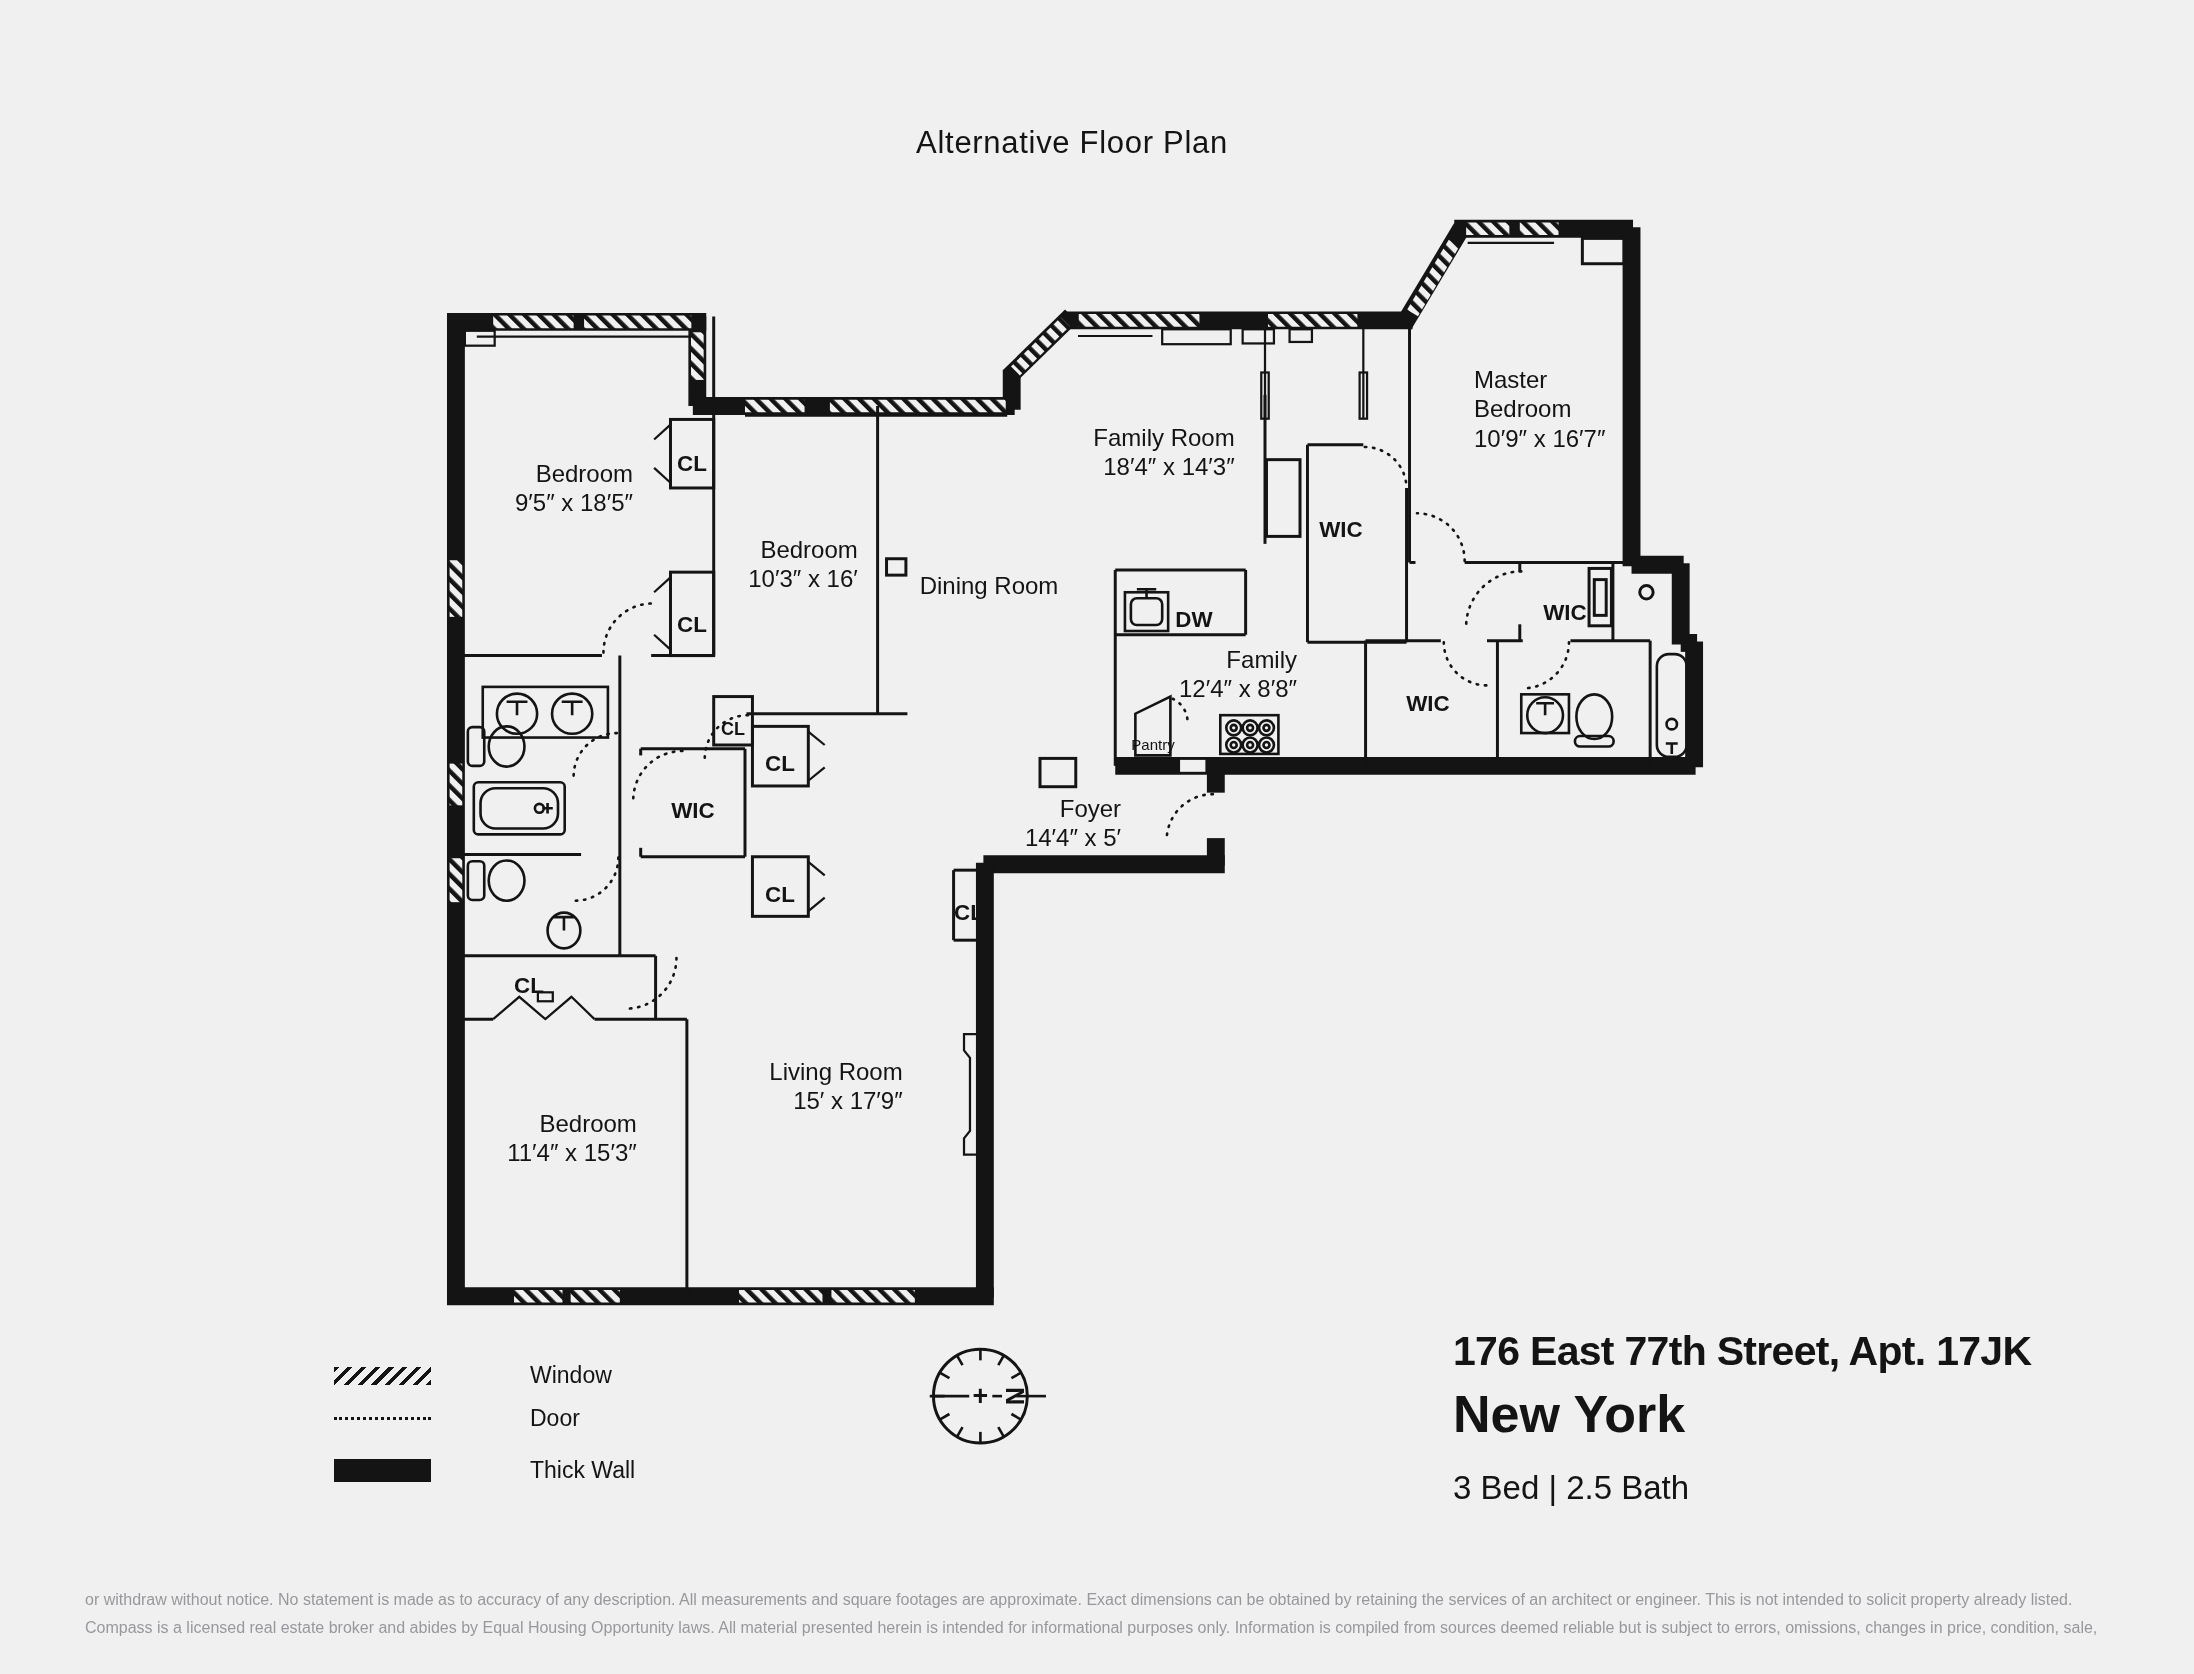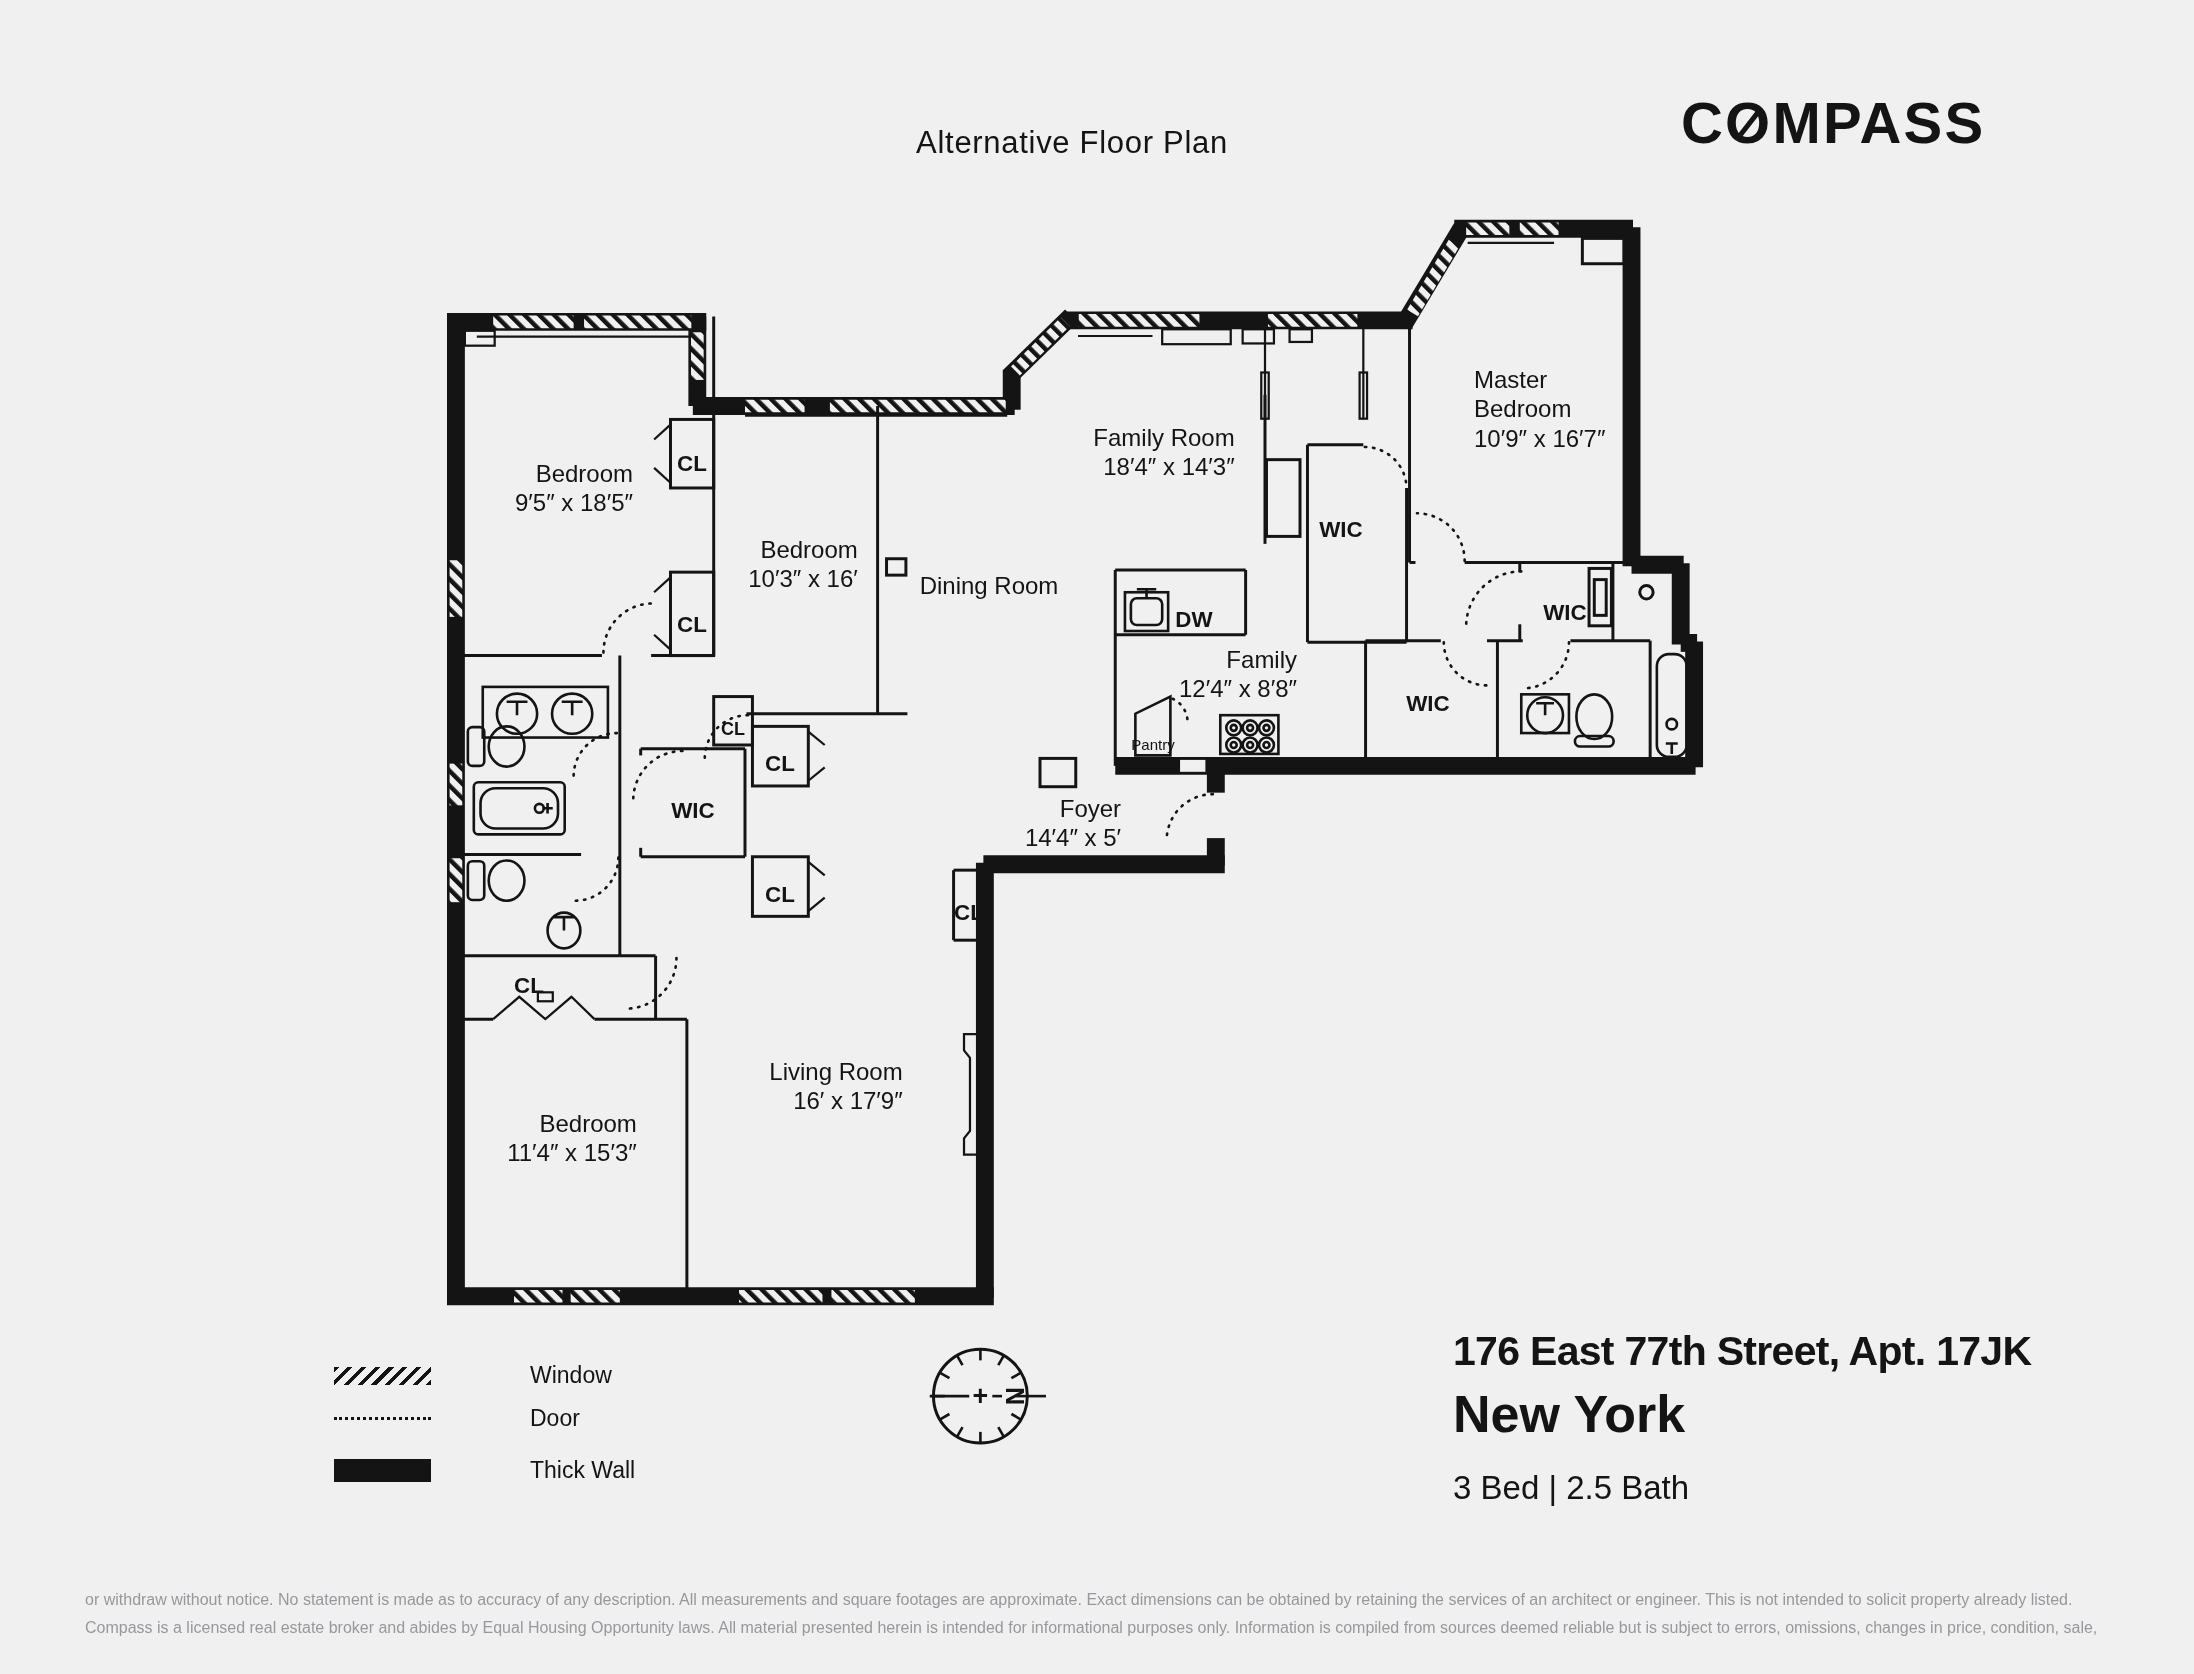--- a/index.html
+++ b/index.html
@@ -268,21 +268,20 @@
           <path d="M 1332 1874 H 1345"></path>
           <path d="M 1380 1874 H 1404"></path>
       </g>
       <text x="1316" y="1886" font-size="36" font-weight="600" text-anchor="middle" fill="#141414" stroke="none">+</text>
       <text x="1362" y="1874" transform="rotate(90 1362 1874)" font-size="34" font-weight="700" text-anchor="middle" dominant-baseline="central" fill="#141414" stroke="none">N</text>
     </g>
   </svg>
 
   <div class="abs ctr page-title" style="left:1072px;top:143px">Alternative Floor Plan</div>
 
-  <div class="abs logo" style="left:1681px;top:89px"><span>C</span><span class="o">O</span><span>MPASS</span></div>
 
   <div class="abs ctr room-label" style="left:574px;top:488px">
     <div class="rl-name">Bedroom</div>
     <div class="rl-dims">9′5″ x 18′5″</div>
   </div>
   <div class="abs ctr room-label" style="left:803px;top:564px">
     <div class="rl-name">Bedroom</div>
     <div class="rl-dims">10′3″ x 16′</div>
   </div>
   <div class="abs ctr room-label" style="left:989px;top:586px">
@@ -300,21 +299,21 @@
   <div class="abs ctr room-label" style="left:1238px;top:674px">
     <div class="rl-name">Family</div>
     <div class="rl-dims">12′4″ x 8′8″</div>
   </div>
   <div class="abs ctr room-label" style="left:1073px;top:823px">
     <div class="rl-name">Foyer</div>
     <div class="rl-dims">14′4″ x 5′</div>
   </div>
   <div class="abs ctr room-label" style="left:836px;top:1086px">
     <div class="rl-name">Living Room</div>
-    <div class="rl-dims">16′ x 17′9″</div>
+    <div class="rl-dims">15′ x 17′9″</div>
   </div>
   <div class="abs ctr room-label" style="left:572px;top:1138px">
     <div class="rl-name">Bedroom</div>
     <div class="rl-dims">11′4″ x 15′3″</div>
   </div>
 
   <div class="abs ctr tag" style="left:1341px;top:522px">WIC</div>
   <div class="abs ctr tag" style="left:1565px;top:605px">WIC</div>
   <div class="abs ctr tag" style="left:1428px;top:696px">WIC</div>
   <div class="abs ctr tag" style="left:693px;top:803px">WIC</div>

